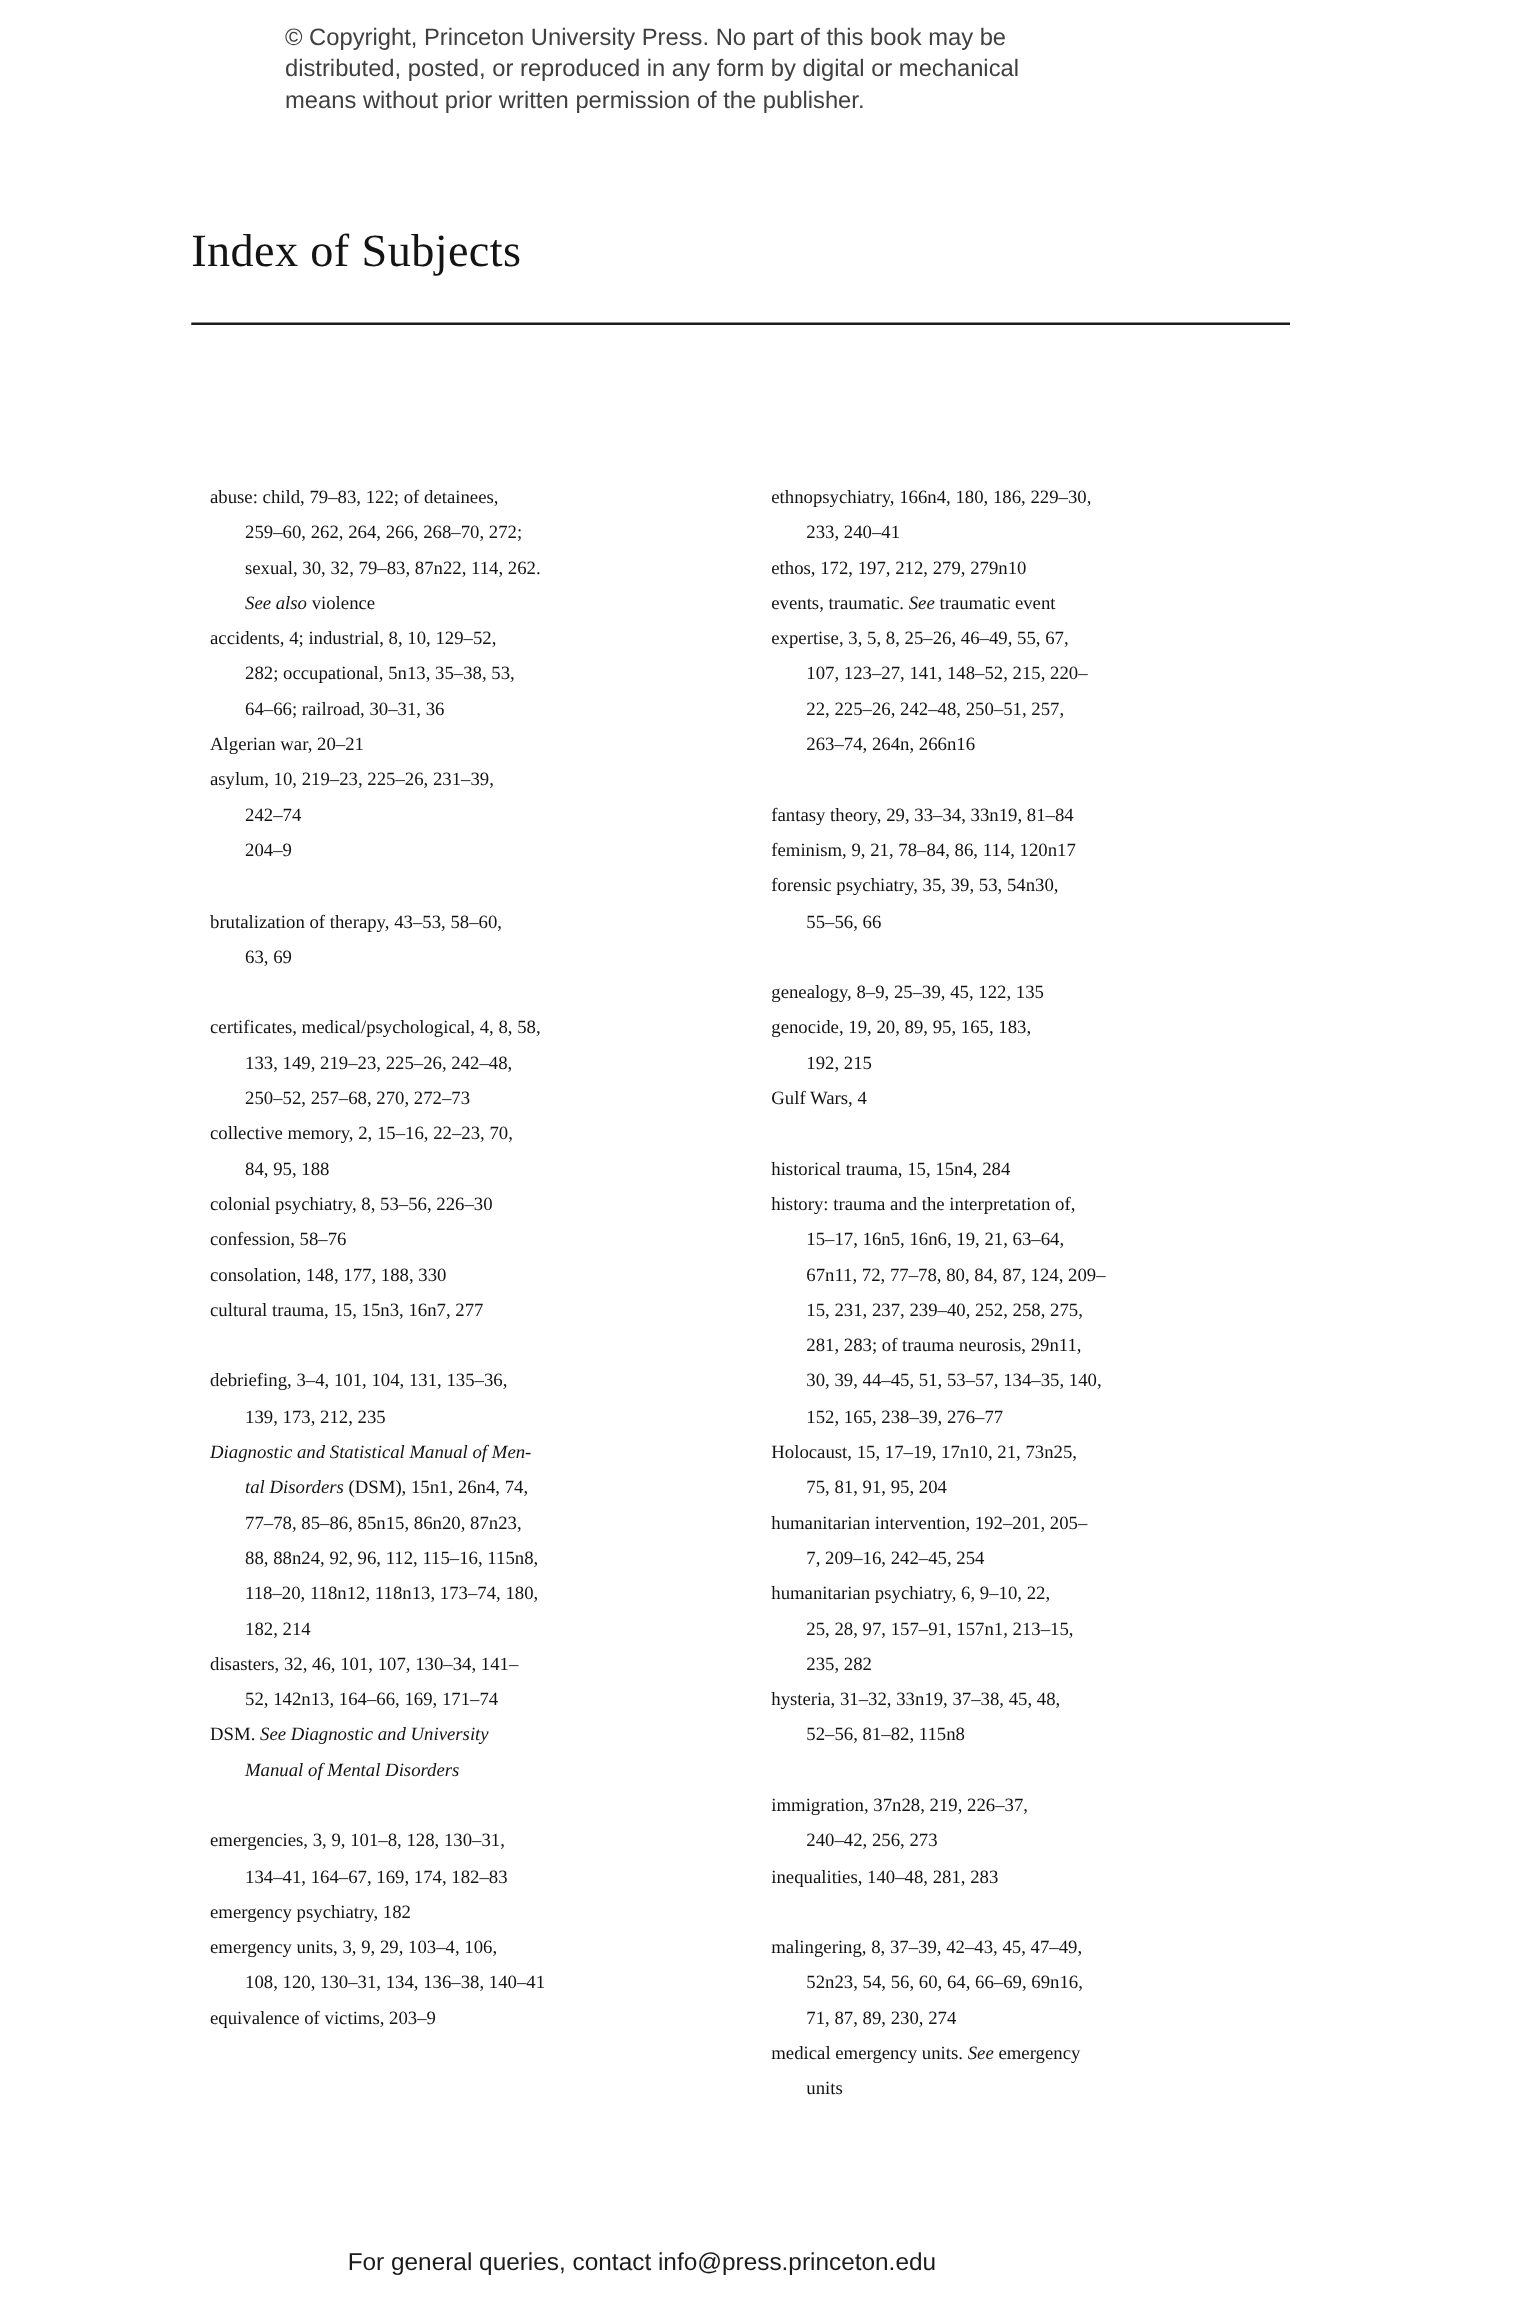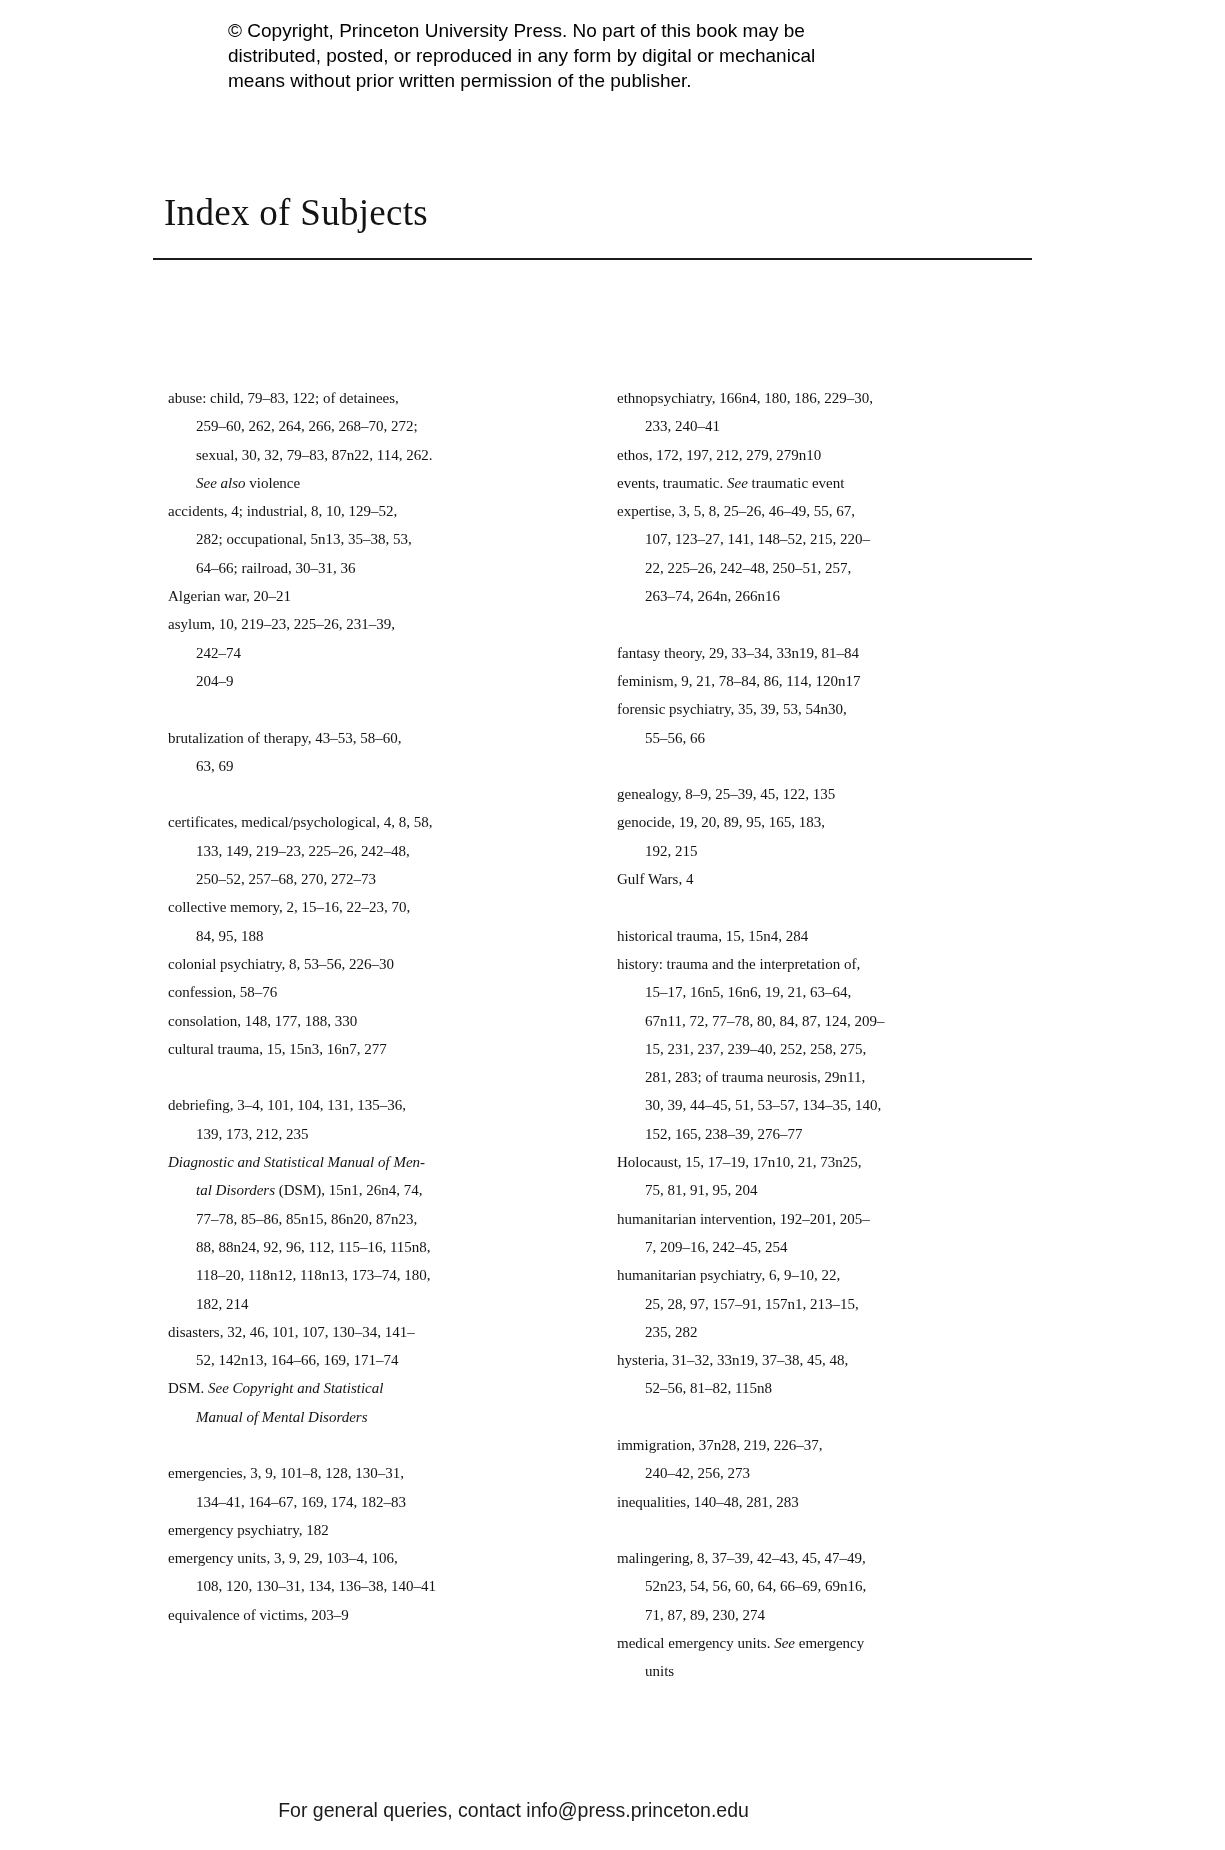--- a/index.html
+++ b/index.html
@@ -15,27 +15,27 @@
     color: #131313;
     overflow: hidden;
   }
   .copyright-notice {
     position: absolute;
     left: 228px;
     top: 18px;
     font-family: "Liberation Sans", sans-serif;
     font-size: 19px;
     line-height: 25px;
-    color: #000000;
+    color: #404040;
   }
   .page-title {
     position: absolute;
     left: 153px;
     top: 183px;
-    margin: 11px;
+    margin: 0;
     font-size: 37px;
     font-weight: normal;
     line-height: 1;
     letter-spacing: 0.3px;
     color: #141414;
   }
   .title-rule {
     position: absolute;
     left: 153px;
     top: 258px;
@@ -110,21 +110,21 @@
     <div class="index-line"><span>debriefing, 3–4, 101, 104, 131, 135–36,</span></div>
     <div class="index-line indent"><span>139, 173, 212, 235</span></div>
     <div class="index-line"><i>Diagnostic and Statistical Manual of Men-</i></div>
     <div class="index-line indent"><i>tal Disorders</i><span> (DSM), 15n1, 26n4, 74,</span></div>
     <div class="index-line indent"><span>77–78, 85–86, 85n15, 86n20, 87n23,</span></div>
     <div class="index-line indent"><span>88, 88n24, 92, 96, 112, 115–16, 115n8,</span></div>
     <div class="index-line indent"><span>118–20, 118n12, 118n13, 173–74, 180,</span></div>
     <div class="index-line indent"><span>182, 214</span></div>
     <div class="index-line"><span>disasters, 32, 46, 101, 107, 130–34, 141–</span></div>
     <div class="index-line indent"><span>52, 142n13, 164–66, 169, 171–74</span></div>
-    <div class="index-line"><span>DSM. </span><i>See Copyright and Statistical</i></div>
+    <div class="index-line"><span>DSM. </span><i>See Diagnostic and University</i></div>
     <div class="index-line indent"><i>Manual of Mental Disorders</i></div>
     <div class="index-line blank"></div>
     <div class="index-line"><span>emergencies, 3, 9, 101–8, 128, 130–31,</span></div>
     <div class="index-line indent"><span>134–41, 164–67, 169, 174, 182–83</span></div>
     <div class="index-line"><span>emergency psychiatry, 182</span></div>
     <div class="index-line"><span>emergency units, 3, 9, 29, 103–4, 106,</span></div>
     <div class="index-line indent"><span>108, 120, 130–31, 134, 136–38, 140–41</span></div>
     <div class="index-line"><span>equivalence of victims, 203–9</span></div>
   </div>
 <div class="index-col right">

